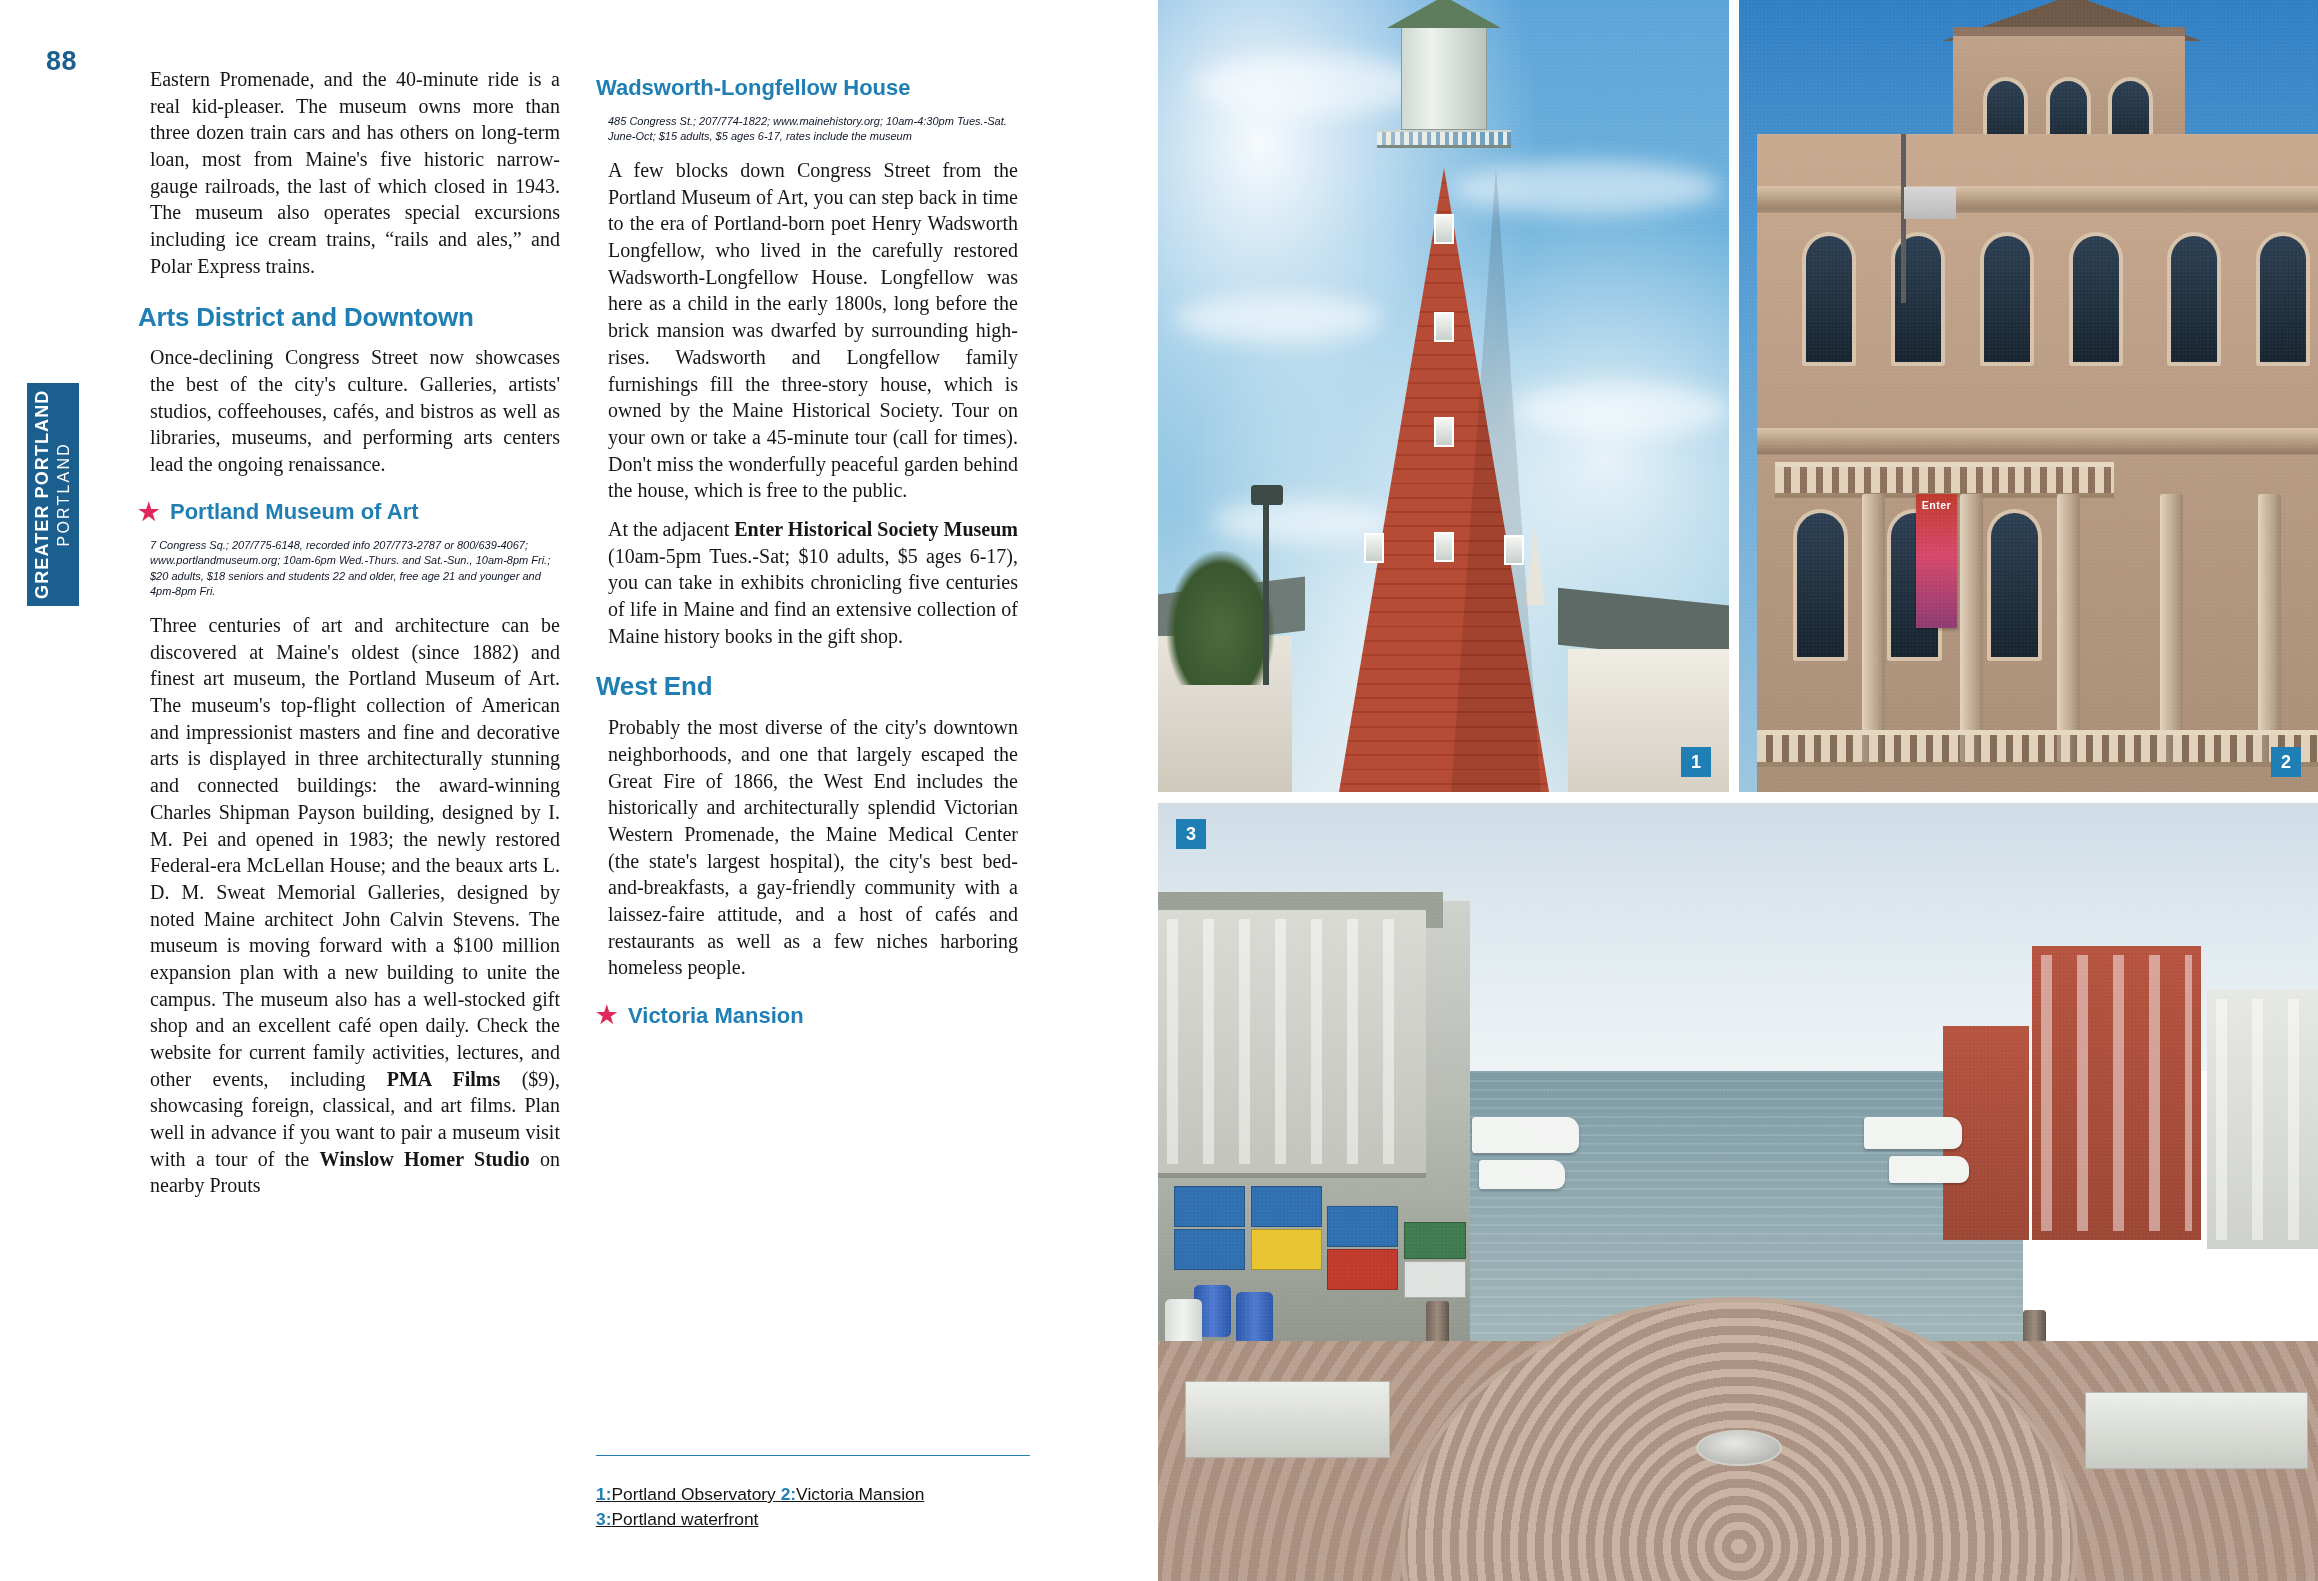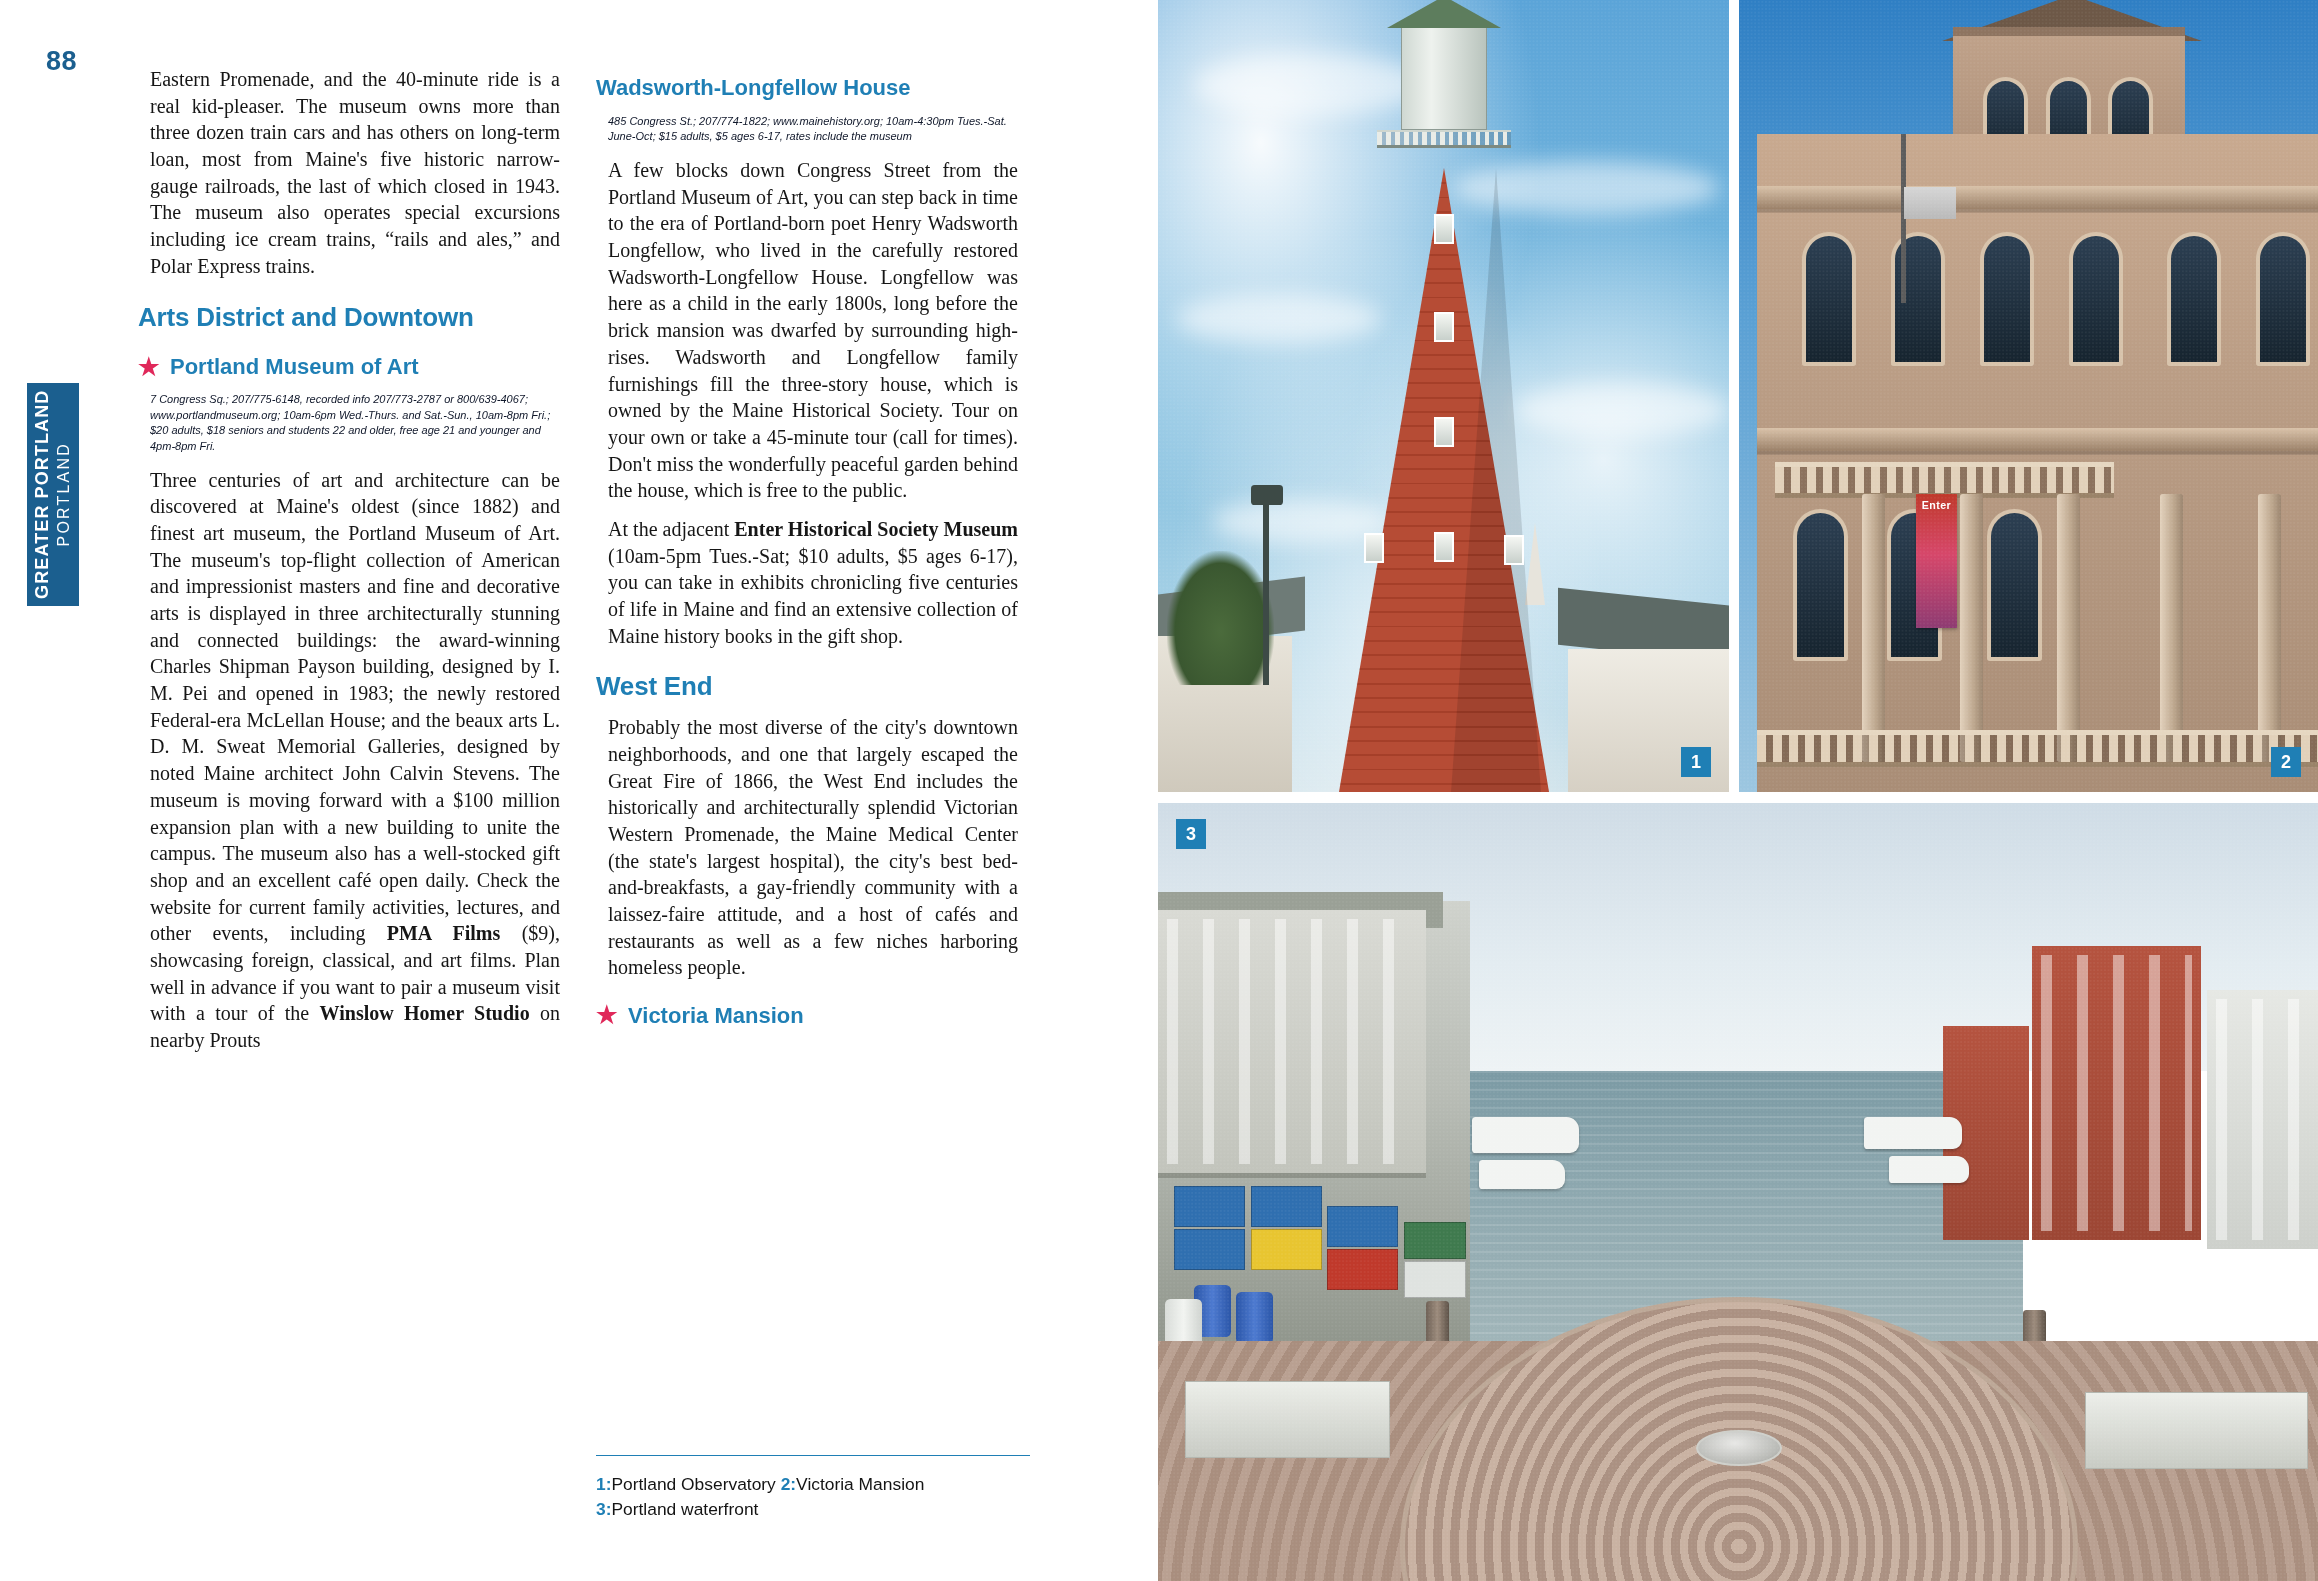--- a/index.html
+++ b/index.html
@@ -118,25 +118,26 @@
   }
   .bold-run { font-weight: bold; }
 
   
   #caption-block {
     position: absolute;
     left: 596px;
     top: 1455px;
     width: 434px;
     border-top: 1.8px solid #1f7fb5;
-    padding-top: 16px;
+    padding-top: 26px;
     font-family: "Liberation Sans", sans-serif;
     font-size: 17.4px;
     line-height: 1.45;
     color: #141414;
+    text-decoration: underline;
   }
   #caption-block .num {
     font-weight: bold;
     color: #1f7fb5;
   }
 
   
   #photos {
     position: absolute;
     left: 1158px; top: 0;
@@ -495,20 +496,21 @@
     <span class="small">PORTLAND</span>
   </div>
 </div>
 
 <div class="column" id="col-left">
 
   <p>Eastern Promenade, and the 40-minute ride is a real kid-pleaser. The museum owns more than three dozen train cars and has others on long-term loan, most from Maine's five historic narrow-gauge railroads, the last of which closed in 1943. The museum also operates special excursions including ice cream trains, “rails and ales,” and Polar Express trains.</p>
 
   <h2 class="section-head">Arts District and Downtown</h2>
 
+  <p>Once-declining Congress Street now showcases the best of the city's culture. Galleries, artists' studios, coffeehouses, cafés, and bistros as well as libraries, museums, and performing arts centers lead the ongoing renaissance.</p>
 
   <h3 class="poi-head starred">
     <span class="star">★</span>
     <span>Portland Museum of Art</span>
   </h3>
 
   <p class="details">7 Congress Sq.; 207/775-6148, recorded info 207/773-2787 or 800/639-4067; www.portlandmuseum.org; 10am-6pm Wed.-Thurs. and Sat.-Sun., 10am-8pm Fri.; $20 adults, $18 seniors and students 22 and older, free age 21 and younger and 4pm-8pm Fri.</p>
 
   <p><span>Three centuries of art and architecture can be discovered at Maine's oldest (since 1882) and finest art museum, the Portland Museum of Art. The museum's top-flight collection of American and impressionist masters and fine and decorative arts is displayed in three architecturally stunning and connected buildings: the award-winning Charles Shipman Payson building, designed by I. M. Pei and opened in 1983; the newly restored Federal-era McLellan House; and the beaux arts L. D. M. Sweat Memorial Galleries, designed by noted Maine architect John Calvin Stevens. The museum is moving forward with a $100 million expansion plan with a new building to unite the campus. The museum also has a well-stocked gift shop and an excellent café open daily. Check the website for current family activities, lectures, and other events, including </span><span class="bold-run">PMA Films</span><span> ($9), showcasing foreign, classical, and art films. Plan well in advance if you want to pair a museum visit with a tour of the </span><span class="bold-run">Winslow Homer Studio</span><span> on nearby Prouts</span></p>
 </div>

